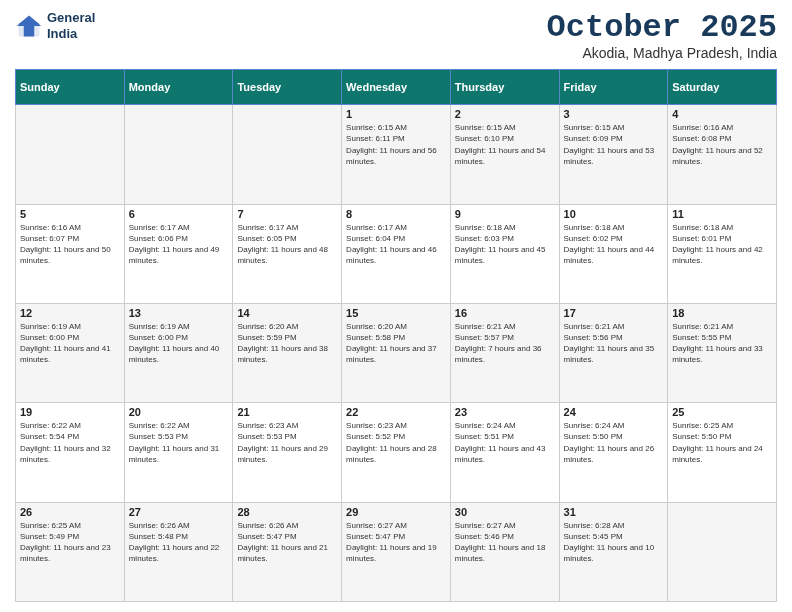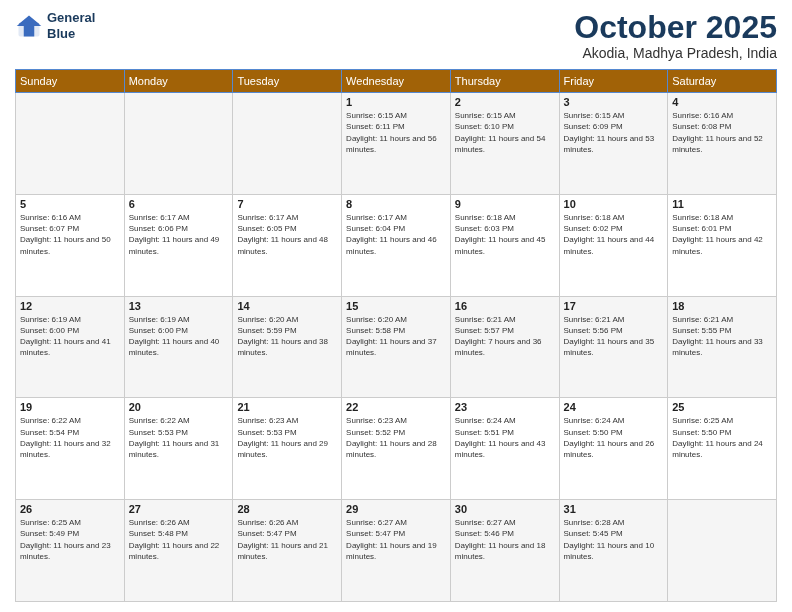--- a/index.html
+++ b/index.html
@@ -39,37 +39,38 @@
       height: 28px;
     }
     .title-block {
       text-align: right;
     }
     .month-title {
       font-size: 32px;
       font-weight: bold;
       color: #1a3a5c;
       line-height: 1.1;
+      font-family: Liberation Mono, monospace;
     }
     .subtitle {
       font-size: 14px;
       color: #333;
     }
     .calendar {
       flex: 1;
       border-collapse: collapse;
       width: 100%;
       table-layout: fixed;
     }
     .calendar thead tr th {
-      background: #a16207;
+      background: #0f766e;
       color: #fff;
       font-size: 11px;
-      font-weight: normal;
-      padding: 5px 4px;
+      font-weight: bold;
+      padding: 11px 4px;
       text-align: left;
       border: 1px solid #5588d0;
     }
     .calendar tbody tr td {
       border: 1px solid #ccc;
       vertical-align: top;
       padding: 3px 4px;
       font-size: 8.5px;
       color: #222;
       background: #fff;
@@ -106,21 +107,21 @@
         <rect x="0" y="0" width="32" height="32" fill="none"></rect>
 
         <polygon points="16,4 28,14 22,14 22,28 10,28 10,14 4,14" fill="#3a6bbf"></polygon>
         <polygon points="16,2 30,14 24,14 24,30 8,30 8,14 2,14" fill="none" stroke="#3a6bbf" stroke-width="0"></polygon>
 
         <path d="M2,16 Q16,2 30,16" fill="#3a6bbf"></path>
         <rect x="4" y="12" width="24" height="16" rx="2" fill="#3a6bbf" opacity="0.15"></rect>
       </svg>
       <div class="logo-text">
         <div>General</div>
-        <div>Blue</div>
+        <div>India</div>
       </div>
     </div>
     <div class="title-block">
       <div class="month-title">October 2025</div>
       <div class="subtitle">Akodia, Madhya Pradesh, India</div>
     </div>
   </div>
 
   <table class="calendar">
     <thead>

